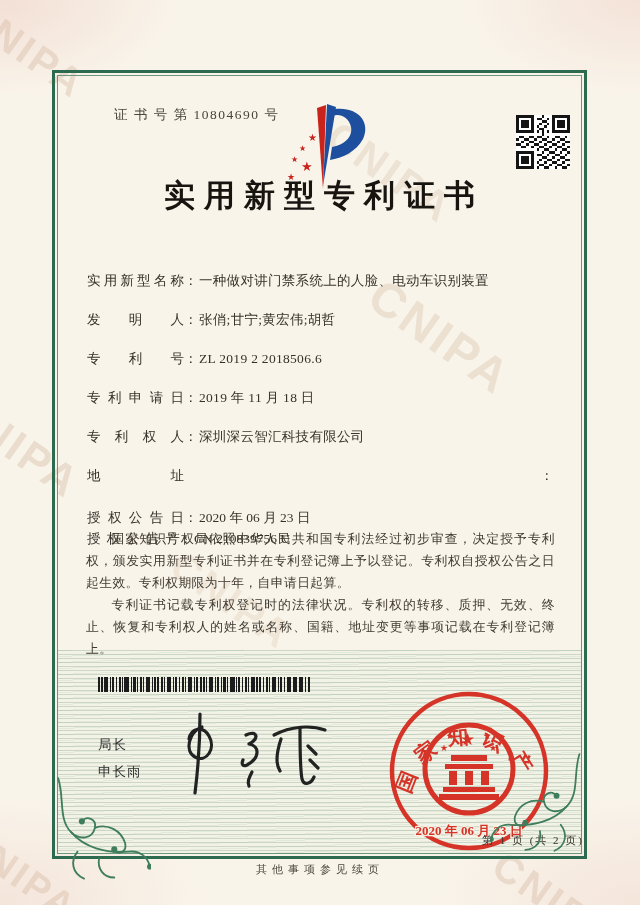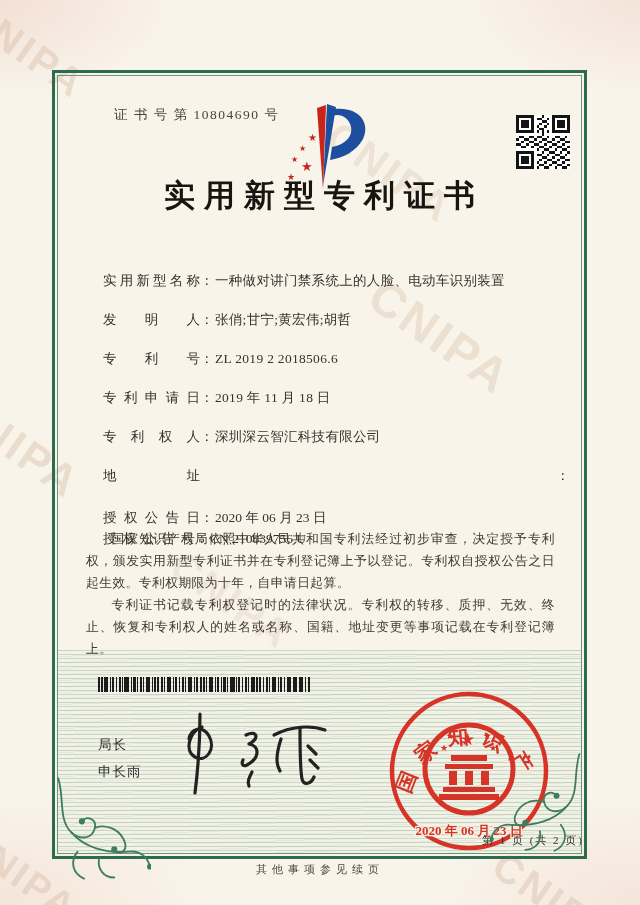--- a/index.html
+++ b/index.html
@@ -38,21 +38,21 @@
       repeating-linear-gradient(180deg, rgba(124,164,136,.34) 0 1px, rgba(255,255,255,0) 1px 4px),
       repeating-linear-gradient(178deg, rgba(124,164,136,.12) 0 1px, rgba(255,255,255,0) 1px 6px),
       #f3f2e6;
   }
   .content{position:absolute;inset:0;z-index:3;}
   .cert-no{position:absolute;left:31px;top:33px;font-size:13.5px;color:#4a443c;letter-spacing:1.5px;margin-left:28px;}
   .logo{position:absolute;left:231px;top:28px;width:90px;height:92px;}
   .qr{position:absolute;left:461px;top:42px;width:54px;height:54px;}
   .title{position:absolute;left:0;right:0;top:102px;text-align:center;
     font-size:31px;font-weight:bold;color:#18140f;letter-spacing:9px;text-indent:9px;}
-  .fields{position:absolute;left:48px;top:197px;width:468px;font-size:13.5px;color:#37322b;}
+  .fields{position:absolute;left:32px;top:197px;width:468px;font-size:13.5px;color:#37322b;}
   .frow{display:flex;line-height:21px;margin-bottom:18px;}
   .lab{display:inline-block;width:97px;text-align:justify;text-align-last:justify;flex:none;}
   .colon{flex:none;width:15px;}
   .val{flex:1;letter-spacing:.3px;}
   .addr{margin-bottom:0;justify-content:space-between;}
   .grant{margin-top:21px;margin-bottom:0;flex-direction:column;}
   .gleft{display:flex;width:253px;flex:none;}
   .gright{display:flex;flex:1;}
   .lab2{display:inline-block;width:92px;text-align:justify;text-align-last:justify;flex:none;}
   .paras{position:absolute;left:31px;top:455px;width:469px;font-size:12.8px;line-height:22px;

